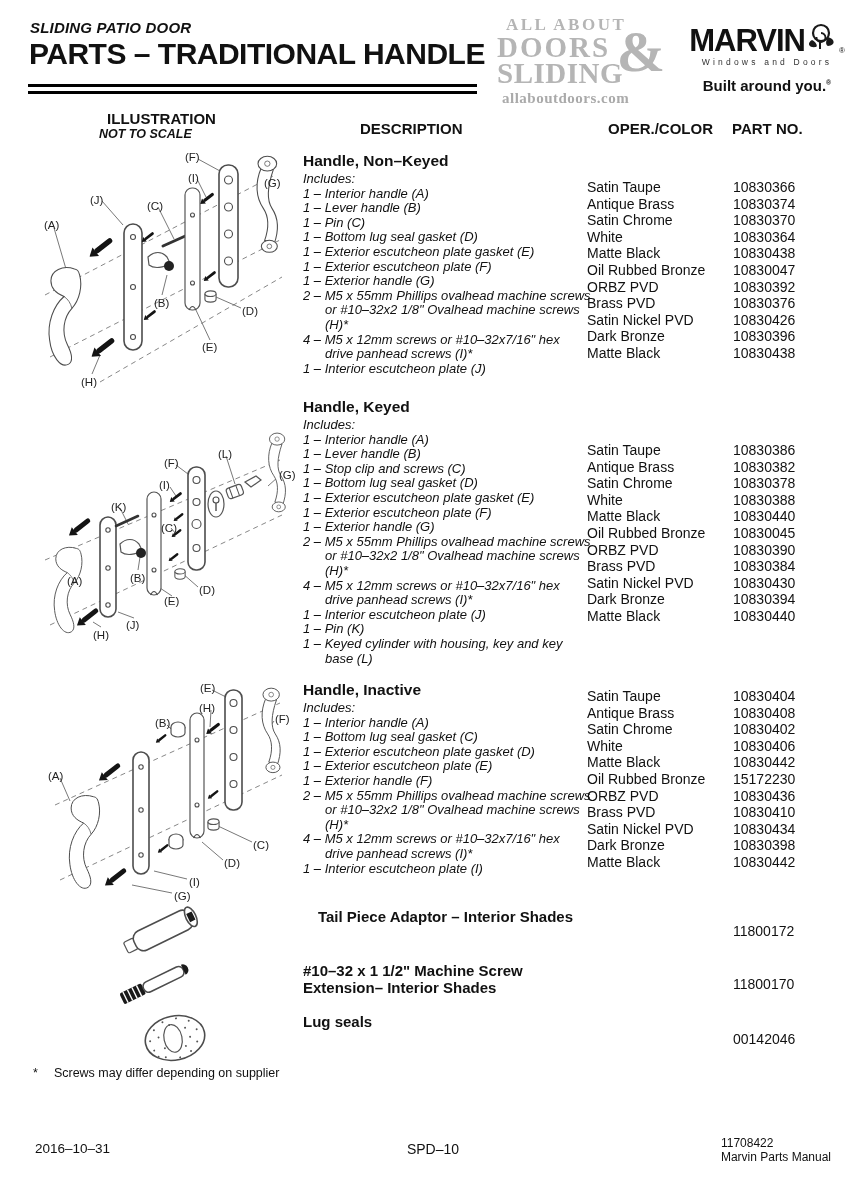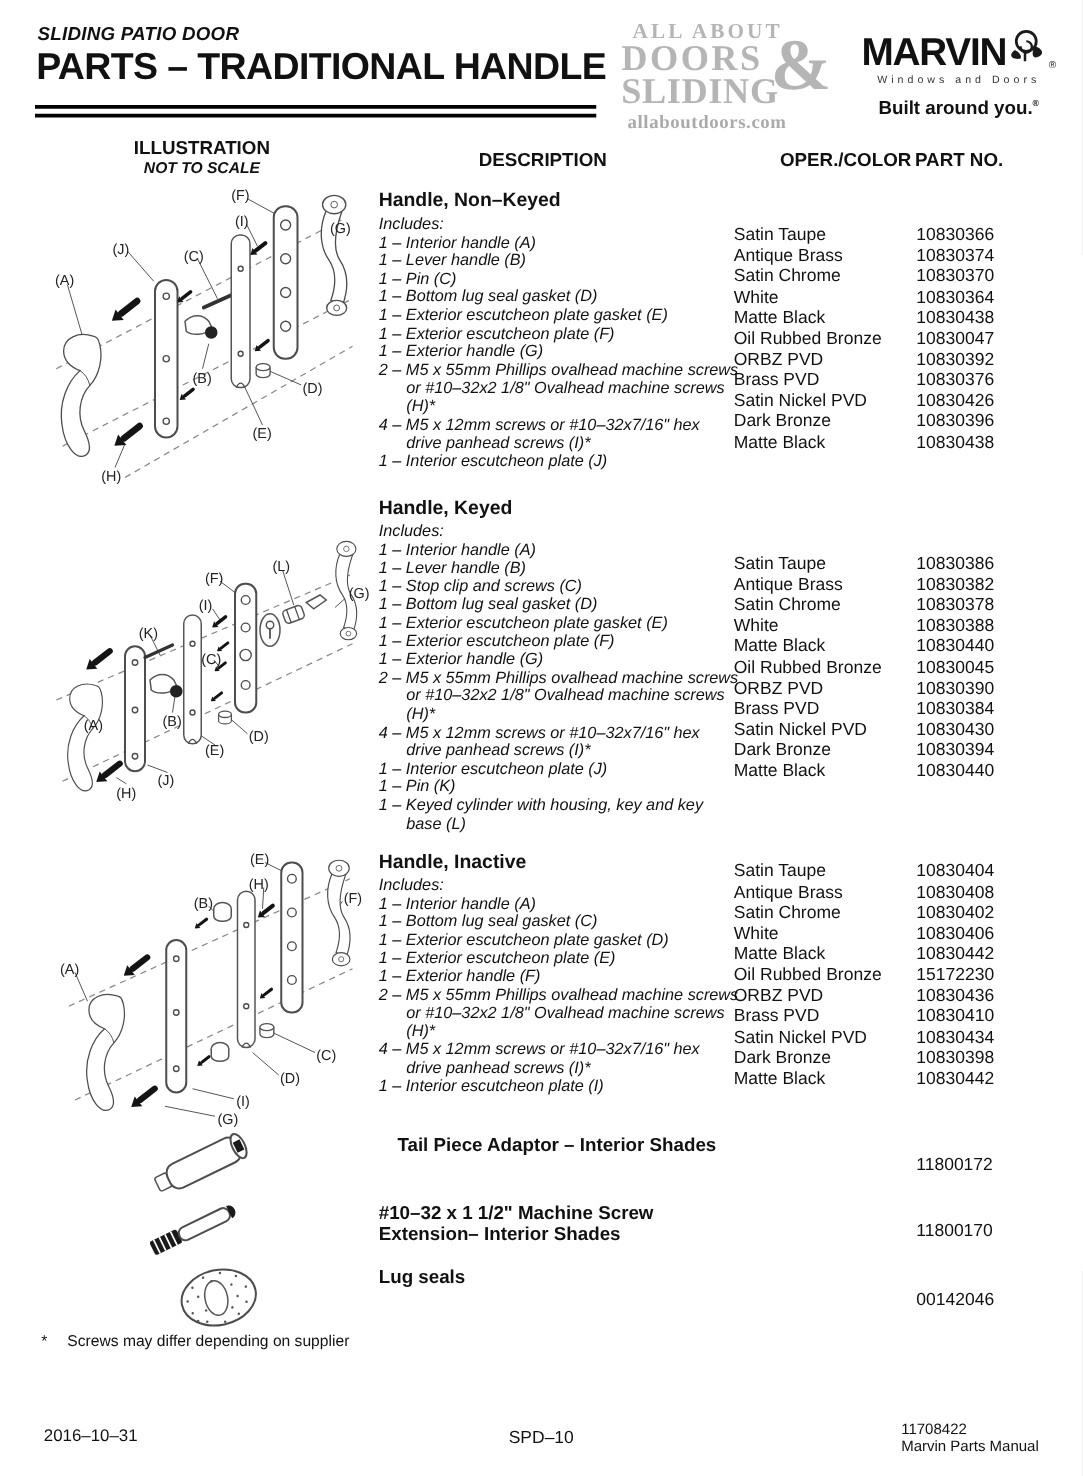--- a/index.html
+++ b/index.html
@@ -116,23 +116,23 @@
           <path d="M13,20 L13,27" stroke="#1a1a1a" stroke-width="2"></path>
         </svg>
       </span>
       <span class="marvin-reg">®</span>
     </div>
     <div class="marvin-sub">Windows and Doors</div>
     <div class="marvin-tag"><span>Built around you.</span><sup>®</sup></div>
   </div>
 
   <div class="abs col-head" style="left:99px;top:110px;width:125px;text-align:center;">ILLUSTRATION</div>
-  <div class="abs nts" style="left:99px;top:127px;width:125px;text-align:center;">NOT TO SCALE</div>
-  <div class="abs col-head" style="left:383px;top:120px;">DESCRIPTION</div>
-  <div class="abs col-head" style="left:624px;top:120px;">OPER./COLOR</div>
+  <div class="abs nts" style="left:99px;top:127px;width:125px;">NOT TO SCALE</div>
+  <div class="abs col-head" style="left:360px;top:120px;">DESCRIPTION</div>
+  <div class="abs col-head" style="left:608px;top:120px;">OPER./COLOR</div>
   <div class="abs col-head" style="left:732px;top:120px;">PART NO.</div>
 
   <div class="fig" style="left:30px;top:145px;width:270px;height:250px;">
     <svg width="270" height="250" viewBox="0 0 270 250">
       <path class="dash" d="M15,150 L245,30"></path>
       <path class="dash" d="M20,212 L250,95"></path>
       <path class="dash" d="M70,237 L252,132"></path>
 
       <path class="leader" d="M168,14 L190,26"></path>
         <path class="leader" d="M167,34 L176,52"></path>

